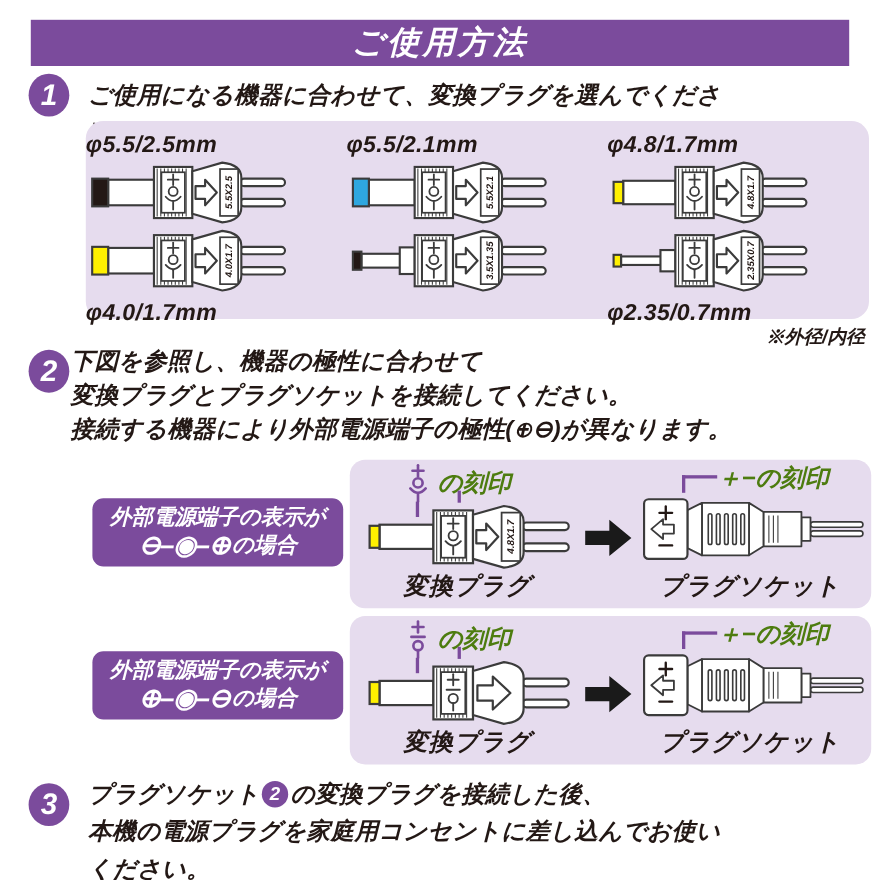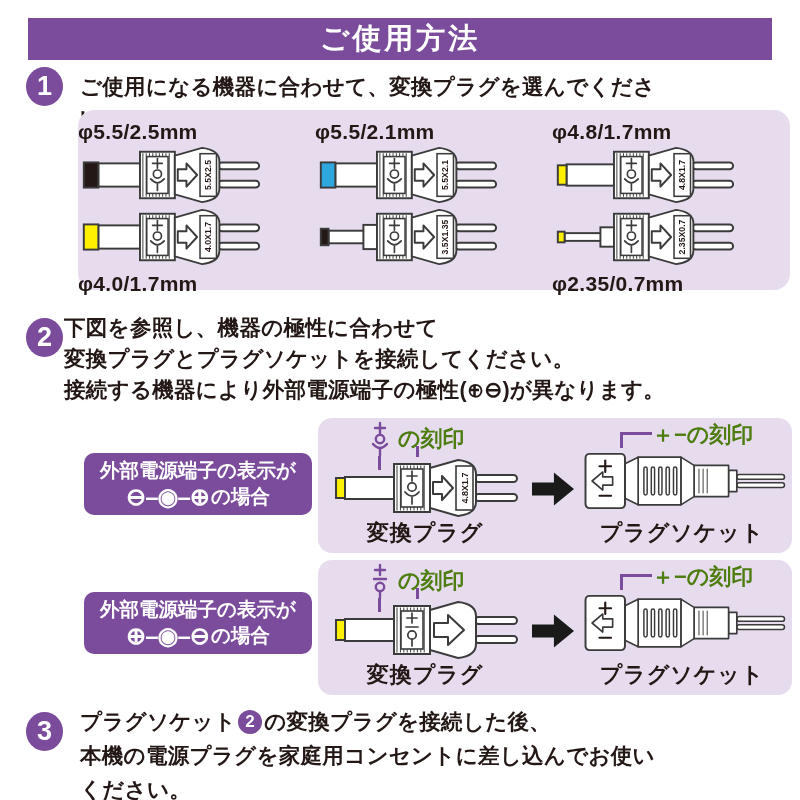--- a/index.html
+++ b/index.html
@@ -1,18 +1,18 @@
 <!DOCTYPE html>
 <html><head>
 <meta charset="utf-8">
 <style>
   html,body{margin:0;padding:0;}
   body{width:800px;height:800px;overflow:hidden;background:#fff;
        font-family:"Liberation Sans", sans-serif;color:#231815;}
-  .page{position:relative;width:668px;height:800px;background:#fff;}
+  .page{position:relative;width:668px;height:800px;background:#fff;font-style:italic;}
   .abs{position:absolute;}
   .header{left:28px;top:18px;width:744px;height:42px;background:#7B4B9C;
           display:flex;align-items:center;justify-content:center;
           color:#fff;font-size:29px;font-weight:bold;letter-spacing:3px;}
   .stepnum{width:37px;height:39px;border-radius:50%;background:#7B4B9C;color:#fff;
            font-size:27px;font-weight:bold;display:flex;align-items:center;justify-content:center;}
   .steptext{font-size:21.5px;font-weight:bold;line-height:31px;letter-spacing:.3px;}
   .panel{background:#E6DCEE;border-radius:16px;}
   .pcell{position:absolute;width:237px;}
   .size-label{font-size:21px;font-weight:bold;letter-spacing:.3px;}
@@ -271,20 +271,21 @@
               <path d="M100,12 L128,4 Q146,6 146,18 L146,46 Q146,58 128,60 L100,52 Z" stroke-width="2"></path>
               <polygon points="103,26 112,26 112,20 123,32 112,44 112,38 103,38" stroke-width="2" stroke-linejoin="round"></polygon>
               <rect x="126" y="10" width="17" height="44" stroke-width="1.6"></rect>
             </g>
             <text transform="translate(134.5,32) rotate(-90)" text-anchor="middle" dominant-baseline="central" font-size="9" font-weight="bold" fill="#231815" font-family="Liberation Sans, sans-serif">2.35X0.7</text>
           </svg></div>
       <div class="size-label">φ2.35/0.7mm</div>
     </div>
   </div>
 
+  <div class="abs note" style="left:590px;top:295px;width:196px;">※外径/内径</div>
 
   <div class="abs stepnum" style="left:26px;top:318px;">
     <span>2</span>
   </div>
   <div class="abs steptext" style="left:64px;top:313px;">
     <div>下図を参照し、機器の極性に合わせて</div>
     <div>変換プラグとプラグソケットを接続してください。</div>
     <div>接続する機器により外部電源端子の極性(⊕⊖)が異なります。</div>
   </div>
 

